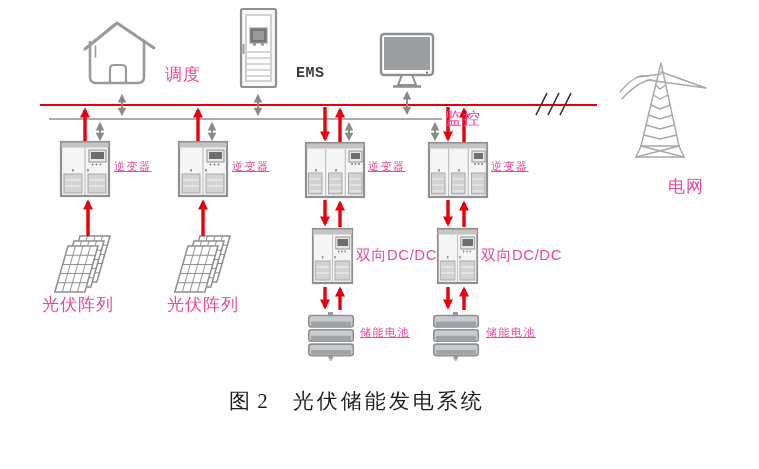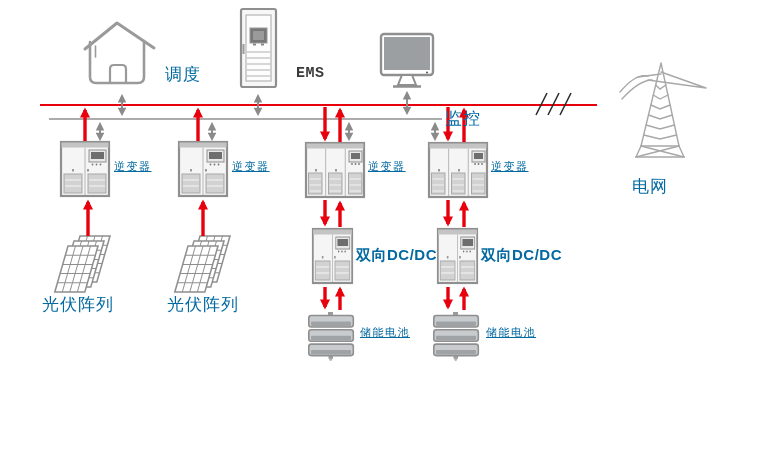--- a/index.html
+++ b/index.html
@@ -1,22 +1,22 @@
 <!DOCTYPE html>
 <html><head>
 <meta charset="utf-8">
 <style>
   html,body{margin:0;padding:0;background:#fff;}
   #stage{position:relative;width:759px;height:469px;background:#ffffff;overflow:hidden;
          font-family:"Liberation Sans", sans-serif;}
   #diagram{position:absolute;left:0;top:0;}
-  .lbl{position:absolute;color:#0369a1;white-space:nowrap;line-height:1.1;}
+  .lbl{position:absolute;color:#ec4899;white-space:nowrap;line-height:1.1;}
   .lbl-cjk{font-size:11px;letter-spacing:1.5px;text-decoration:underline;}
   .lbl-cjk-lg{font-size:17px;letter-spacing:1px;}
-  .lbl-mixed{font-size:15px;letter-spacing:0.5px;font-weight:bold;}
+  .lbl-mixed{font-size:15px;letter-spacing:0.5px;}
   .lbl-ems{font-size:15px;font-weight:600;color:#3a3a3a;letter-spacing:0.5px;}
   .cap{position:absolute;color:#1c1c1c;font-family:"Liberation Serif","DejaVu Serif",serif;white-space:nowrap;}
   .cap-zh{font-size:21px;top:387px;left:229px;letter-spacing:3px;}
   .cap-zh .no{letter-spacing:1px;margin-right:24px;}
   .cap-en{font-size:22px;top:426px;left:44px;letter-spacing:0.3px;}
   .cap-en .no{margin-right:24px;}
 </style>
 </head>
 <body>
 
@@ -255,16 +255,19 @@
 
   <div class="lbl lbl-mixed" style="left:356px;top:247px;">双向DC/DC</div>
   <div class="lbl lbl-mixed" style="left:481px;top:247px;">双向DC/DC</div>
 
   <div class="lbl lbl-cjk-lg" style="left:42px;top:296px;">光伏阵列</div>
   <div class="lbl lbl-cjk-lg" style="left:167px;top:296px;">光伏阵列</div>
 
   <div class="lbl lbl-cjk" style="left:360px;top:326px;">储能电池</div>
   <div class="lbl lbl-cjk" style="left:486px;top:326px;">储能电池</div>
 
-  <div class="lbl lbl-cjk-lg" style="left:632px;top:178px;">电网</div>
-
+  <div class="lbl lbl-cjk-lg" style="left:668px;top:178px;">电网</div>
+
+  <div class="cap cap-zh">
+    <span class="no">图 2</span><span>光伏储能发电系统</span>
+  </div>
 
 </div>
 
 </body></html>

